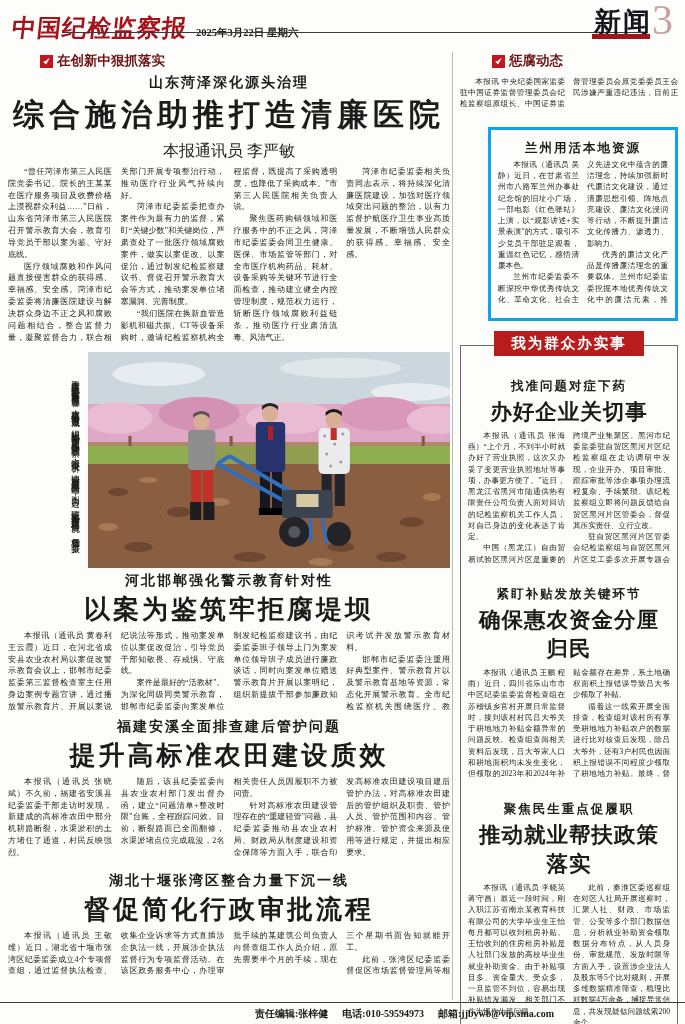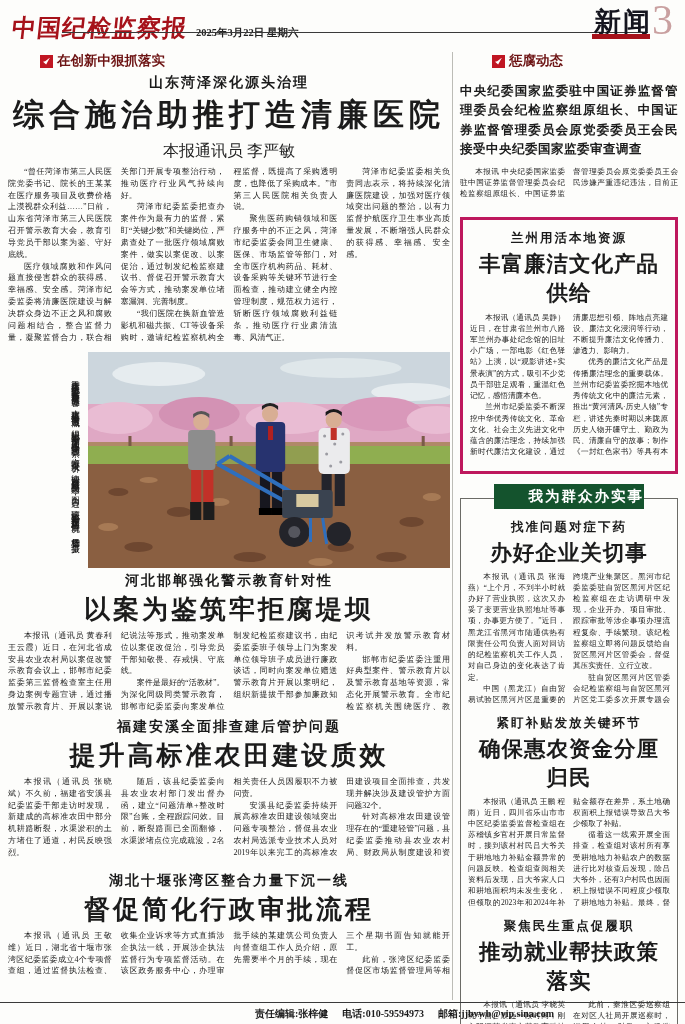--- a/index.html
+++ b/index.html
@@ -35,28 +35,28 @@
   .photo{flex:1;position:relative;overflow:hidden;background:#cdd4d9;}
   .sub-title{font-size:26px;letter-spacing:3px;margin:1px 0 3px;}
   .sub-body{column-count:4;column-gap:9px;}
   .h88{height:84px;} .h96{height:92px;} .h60{height:58px;}
   .sub-article{}
   
   .divider{position:absolute;left:452px;top:52px;width:1px;height:948px;background:#bcbcb6;}
   .rightcol{position:absolute;left:460px;top:52px;width:218px;}
   .brief-headline{font-size:12.5px;font-weight:bold;line-height:1.55;text-align:justify;margin-top:12px;letter-spacing:0.5px;}
   .brief-body{column-count:2;column-gap:8px;height:42px;margin-top:6px;font-size:7.6px;}
-  .redbox{border:3px solid #be185d;margin-top:9px;padding:6px 7px 7px;}
+  .redbox{border:3px solid #0ea5e9;margin-top:9px;padding:6px 7px 7px;margin-left:28px;}
   .redbox .kicker{font-size:12.5px;}
   .boxtitle{font-size:21.5px;letter-spacing:1px;margin:2px 0 5px;}
   .redbox .body{column-count:2;column-gap:8px;height:152px;font-size:7.6px;}
-  .banner{position:relative;z-index:2;margin:10px auto -11px;width:150px;background:#14532d;color:#fff;
-          text-align:right;font-weight:bold;font-size:14.5px;padding:3px 0;letter-spacing:2px;}
+  .banner{position:relative;z-index:2;margin:10px auto -11px;width:150px;background:#b91c1c;color:#fff;
+          text-align:center;font-weight:bold;font-size:14.5px;padding:3px 0;letter-spacing:2px;}
   .outbox{border:1px solid #6b6b66;padding:16px 7px 6px;}
-  .outbox .kicker{font-size:12.5px;margin-top:4px;}
+  .outbox .kicker{font-size:12.5px;margin-top:16px;}
   .outbox .boxtitle{margin:1px 0 4px;}
   .outbox .body{column-count:2;column-gap:8px;font-size:7.6px;}
   .bh1{height:140px;} .bh2{height:118px;} .bh3{height:148px;}
   
   .foot-rule{position:absolute;left:0;top:1002px;width:685px;height:1px;background:#3a3a3a;}
   .footer{position:absolute;left:255px;top:1007px;font-size:10px;font-weight:bold;color:#1b1b1b;}
   .footer span{margin-right:14px;}
 </style>
 </head>
 <body>
@@ -192,21 +192,20 @@
           <p>邯郸市纪委监委注重用好典型案件、警示教育片以及警示教育基地等资源，常态化开展警示教育。全市纪检监察机关围绕医疗、教育、乡村振兴、基层执法等领域，拍摄多部警示教育片，按照“层级相近、行业领域相同、岗位职责相似”要求有针对性开展警示教育、纪律教育，分层分类精准施教，扩大警示教育覆盖面，增强警示教育穿透力，实现“查处一案、警示一片、治理一域”的综合效应。</p>
         </div>
     </div>
 
     <div class="sub-article">
       <div class="kicker">福建安溪全面排查建后管护问题</div>
       <div class="bigtitle sub-title">提升高标准农田建设质效</div>
       <div class="body sub-body h96">
           <p>本报讯（通讯员 张晓斌）不久前，福建省安溪县纪委监委干部走访时发现，新建成的高标准农田中部分机耕路断裂，水渠淤积的土方堵住了通道，村民反映强烈。</p>
           <p>随后，该县纪委监委向县农业农村部门发出督办函，建立“问题清单+整改时限”台账，全程跟踪问效。目前，断裂路面已全面翻修，水渠淤堵点位完成疏浚，2名相关责任人员因履职不力被问责。</p>
-          <p>安溪县纪委监委持续开展高标准农田建设领域突出问题专项整治，督促县农业农村局选派专业技术人员对2019年以来完工的高标准农田建设项目全面排查，共发现并解决涉及建设管护方面问题32个。</p>
           <p>针对高标准农田建设管理存在的“重建轻管”问题，县纪委监委推动县农业农村局、财政局从制度建设和资金保障等方面入手，联合印发高标准农田建设项目建后管护办法，对高标准农田建后的管护组织及职责、管护人员、管护范围和内容、管护标准、管护资金来源及使用等进行规定，并提出相应要求。</p>
         </div>
     </div>
 
     <div class="sub-article">
       <div class="kicker">湖北十堰张湾区整合力量下沉一线</div>
       <div class="bigtitle sub-title">督促简化行政审批流程</div>
       <div class="body sub-body h60">
           <p>本报讯（通讯员 王敬维）近日，湖北省十堰市张湾区纪委监委成立4个专项督查组，通过监督执法检查、收集企业诉求等方式直插涉企执法一线，开展涉企执法监督行为专项监督活动。在该区政务服务中心，办理审批手续的某建筑公司负责人向督查组工作人员介绍，原先需要半个月的手续，现在三个星期书面告知就能开工。</p>
           <p>此前，张湾区纪委监委督促区市场监督管理局等相关部门，整合市场监管、应急管理等56项检查事项，推行“双随机、一公开”联合检查，实现执法“进一次门、查多项事”，减少入企检查次数。同时，依托“互联网+执法”系统推进行政执法数据全业务运行，执法文书全程电子化，实现执法全过程留痕。在张湾区纪委监委推动下，该区督导墙上的检查记录从“月月更新”变成“一屏公示”，企业负责人手机里的审批进度转为了“实时可查”。</p>
@@ -216,29 +215,27 @@
 
   <div class="divider"></div>
 
   <div class="rightcol">
     <div class="tagrow">
       <span class="tagicon"></span>
       <span>惩腐动态</span>
     </div>
 
     <div>
-      <div class="brief-headline">中央纪委国家监委驻中国证券监督管理委员会纪检监察组原组长、中国证券监督管理委员会原党委委员王会民接受中央纪委国家监委审查调查</div>
       <div class="body brief-body">
           <p>本报讯 中央纪委国家监委驻中国证券监督管理委员会纪检监察组原组长、中国证券监督管理委员会原党委委员王会民涉嫌严重违纪违法，目前正接受中央纪委国家监委纪律审查和监察调查。</p>
         </div>
     </div>
 
     <div class="redbox">
       <div class="kicker">兰州用活本地资源</div>
-      <div class="bigtitle boxtitle">丰富廉洁文化产品供给</div>
       <div class="body">
           <p>本报讯（通讯员 吴静）近日，在甘肃省兰州市八路军兰州办事处纪念馆的旧址小广场，一部电影《红色驿站》上演，以“观影讲述+实景表演”的方式，吸引不少党员干部驻足观看，重温红色记忆，感悟清廉本色。</p>
           <p>兰州市纪委监委不断深挖中华优秀传统文化、革命文化、社会主义先进文化中蕴含的廉洁理念，持续加强新时代廉洁文化建设，通过清廉思想引领、阵地点亮建设、廉洁文化浸润等行动，不断提升廉洁文化传播力、渗透力、影响力。</p>
           <p>优秀的廉洁文化产品是传播廉洁理念的重要载体。兰州市纪委监委挖掘本地优秀传统文化中的廉洁元素，推出“黄河清风·历史人物”专栏，讲述先秦时期以来陇原历史人物开疆守土、勤政为民、清廉自守的故事；制作《一封红色家书》等具有本地特色的红色微视频系列短片，展现革命先辈们对党绝对忠诚、无私无畏的政治本色；拍摄廉洁教育电影，不断丰富廉洁文化产品供给，以深厚的历史文化传承涵养新时代廉洁文化。</p>
         </div>
     </div>
 
     <div class="banner">我为群众办实事</div>
 
     <div class="outbox">

